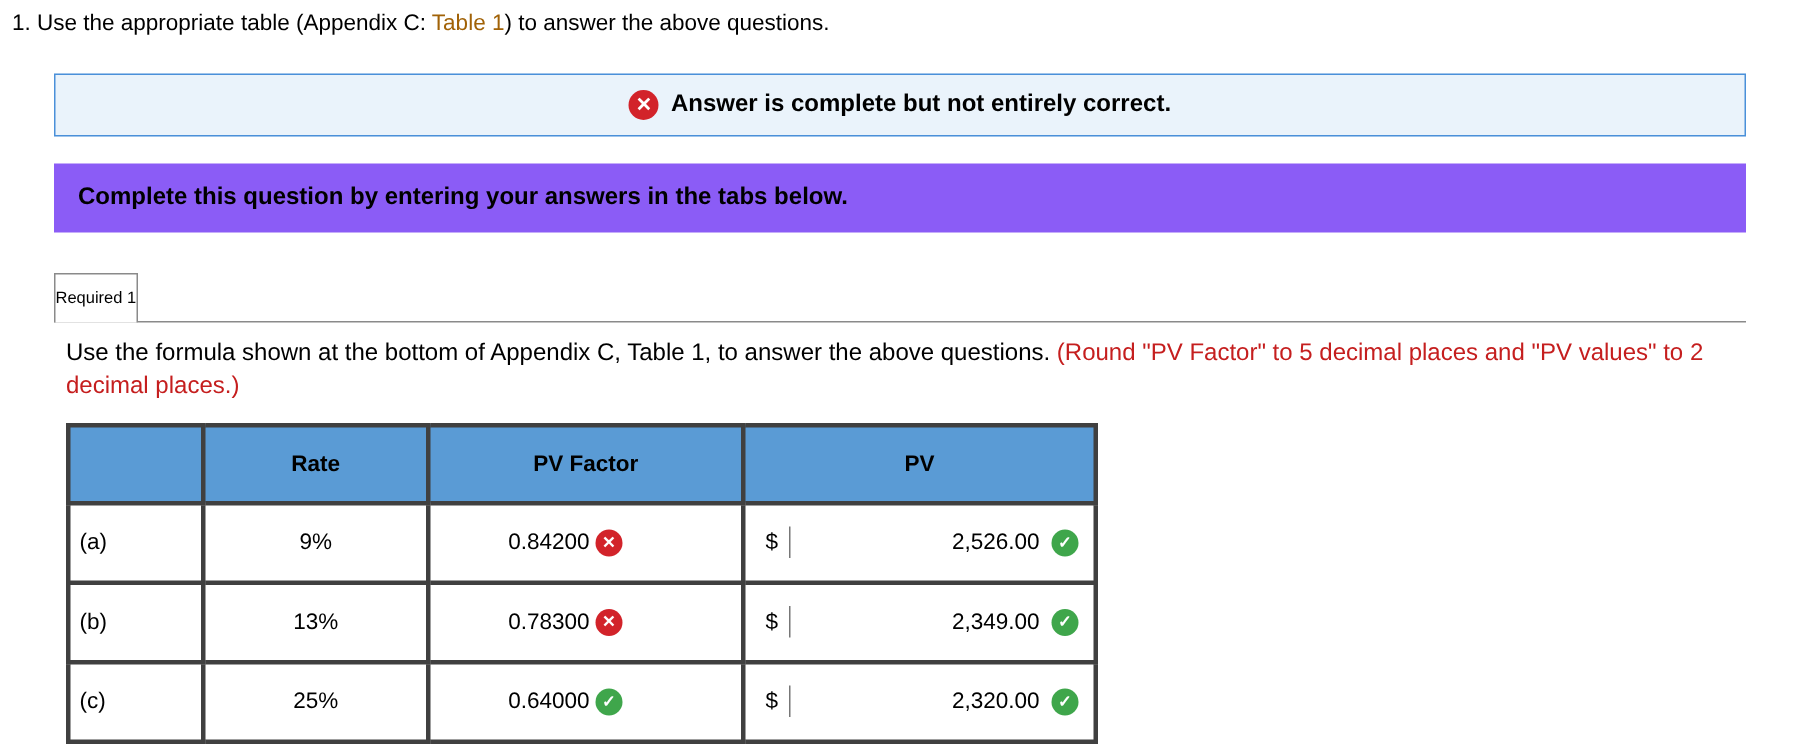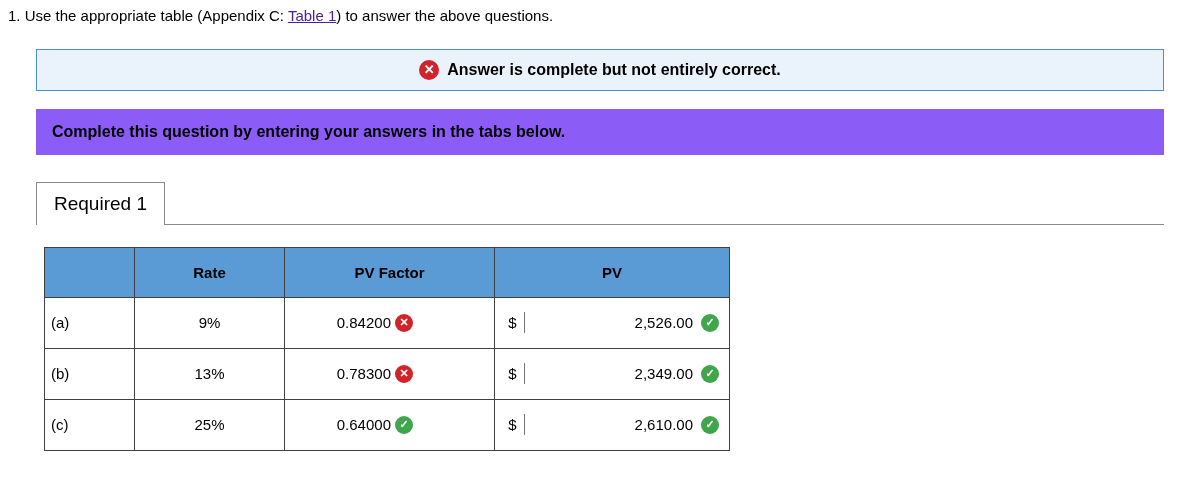--- a/index.html
+++ b/index.html
@@ -10,22 +10,21 @@
     margin: 0;
     padding: 4px 8px;
     width: 1200px;
   }
   .instructions {
     line-height: 1.45;
     margin-bottom: 22px;
   }
   .instructions div { margin: 1px 0; }
   .link {
-    color: #4c1d95;
-    text-decoration: underline;
+    color: #a16207;
     cursor: pointer;
   }
   .status-bar {
     border: 1px solid #4a90d9;
     background: #eaf3fb;
     text-align: center;
     padding: 10px 0;
     margin: 0 28px 18px 28px;
     font-weight: bold;
     font-size: 16px;
@@ -56,24 +55,24 @@
     font-size: 16px;
   }
   .tabs {
     display: flex;
     margin: 0 28px 0 28px;
     border-bottom: 1px solid #8a8a8a;
   }
   .tab {
     border: 1px solid #8a8a8a;
     border-bottom: none;
-    padding: 10px 17px;
+    padding: 10px 0;
     background: #fff;
     cursor: pointer;
-    font-size: 19px;
+    font-size: 11px;
     position: relative;
     bottom: -1px;
   }
   .tab.active {
     border: 2px dotted #3b6fb6;
     border-bottom: 2px solid #fff;
     background: #fff;
   }
   .tab + .tab { margin-left: 6px; }
   .tab-panel {
@@ -81,21 +80,21 @@
     padding: 10px 8px 0 8px;
     margin: 0 28px;
   }
   .panel-instr { font-size: 16px; line-height: 1.4; }
   .panel-instr .hint { color: #c51e1e; }
   .answer-table {
     border-collapse: collapse;
     margin-top: 12px;
   }
   .answer-table th, .answer-table td {
-    border: 1px solid #404040;
+    border: 3px solid #404040;
     padding: 16px 6px;
     font-size: 15px;
     height: 26px;
   }
   .answer-table th {
     background: #5a9bd5;
     font-weight: bold;
     text-align: center;
   }
   .answer-table th.blank { background: #5a9bd5; }
@@ -169,20 +168,23 @@
   </span>
 </div>
 
 <div class="complete-bar">Complete this question by entering your answers in the tabs below.</div>
 
 <div class="tabs">
   <div class="tab">Required 1</div>
 </div>
 
 <div class="tab-panel">
+  <div class="panel-instr">
+    <span>Use the formula shown at the bottom of Appendix C, Table 1, to answer the above questions. </span><span class="hint">(Round "PV Factor" to 5 decimal places and "PV values" to 2 decimal places.)</span>
+  </div>
 
   <table class="answer-table">
     <thead>
       <tr>
         <th class="blank col-label"></th>
         <th class="col-rate">Rate</th>
         <th class="col-pvf">PV Factor</th>
         <th class="col-pv">PV</th>
       </tr>
     </thead>
@@ -231,21 +233,21 @@
           <td class="col-pvf pvf-cell">
             <div class="inner">
               <span class="val">0.64000</span>
               <span class="mark mark-v">✓</span>
             </div>
           </td>
           <td class="col-pv pv-cell">
             <div class="inner">
               <span class="dollar">$</span>
               <span class="amount-wrap">
-                <span>2,610.00</span>
+                <span>2,320.00</span>
                 <span class="mark mark-v">✓</span>
               </span>
             </div>
           </td>
         </tr>
       </tbody>
   </table>
 </div>
 
 </body></html>

